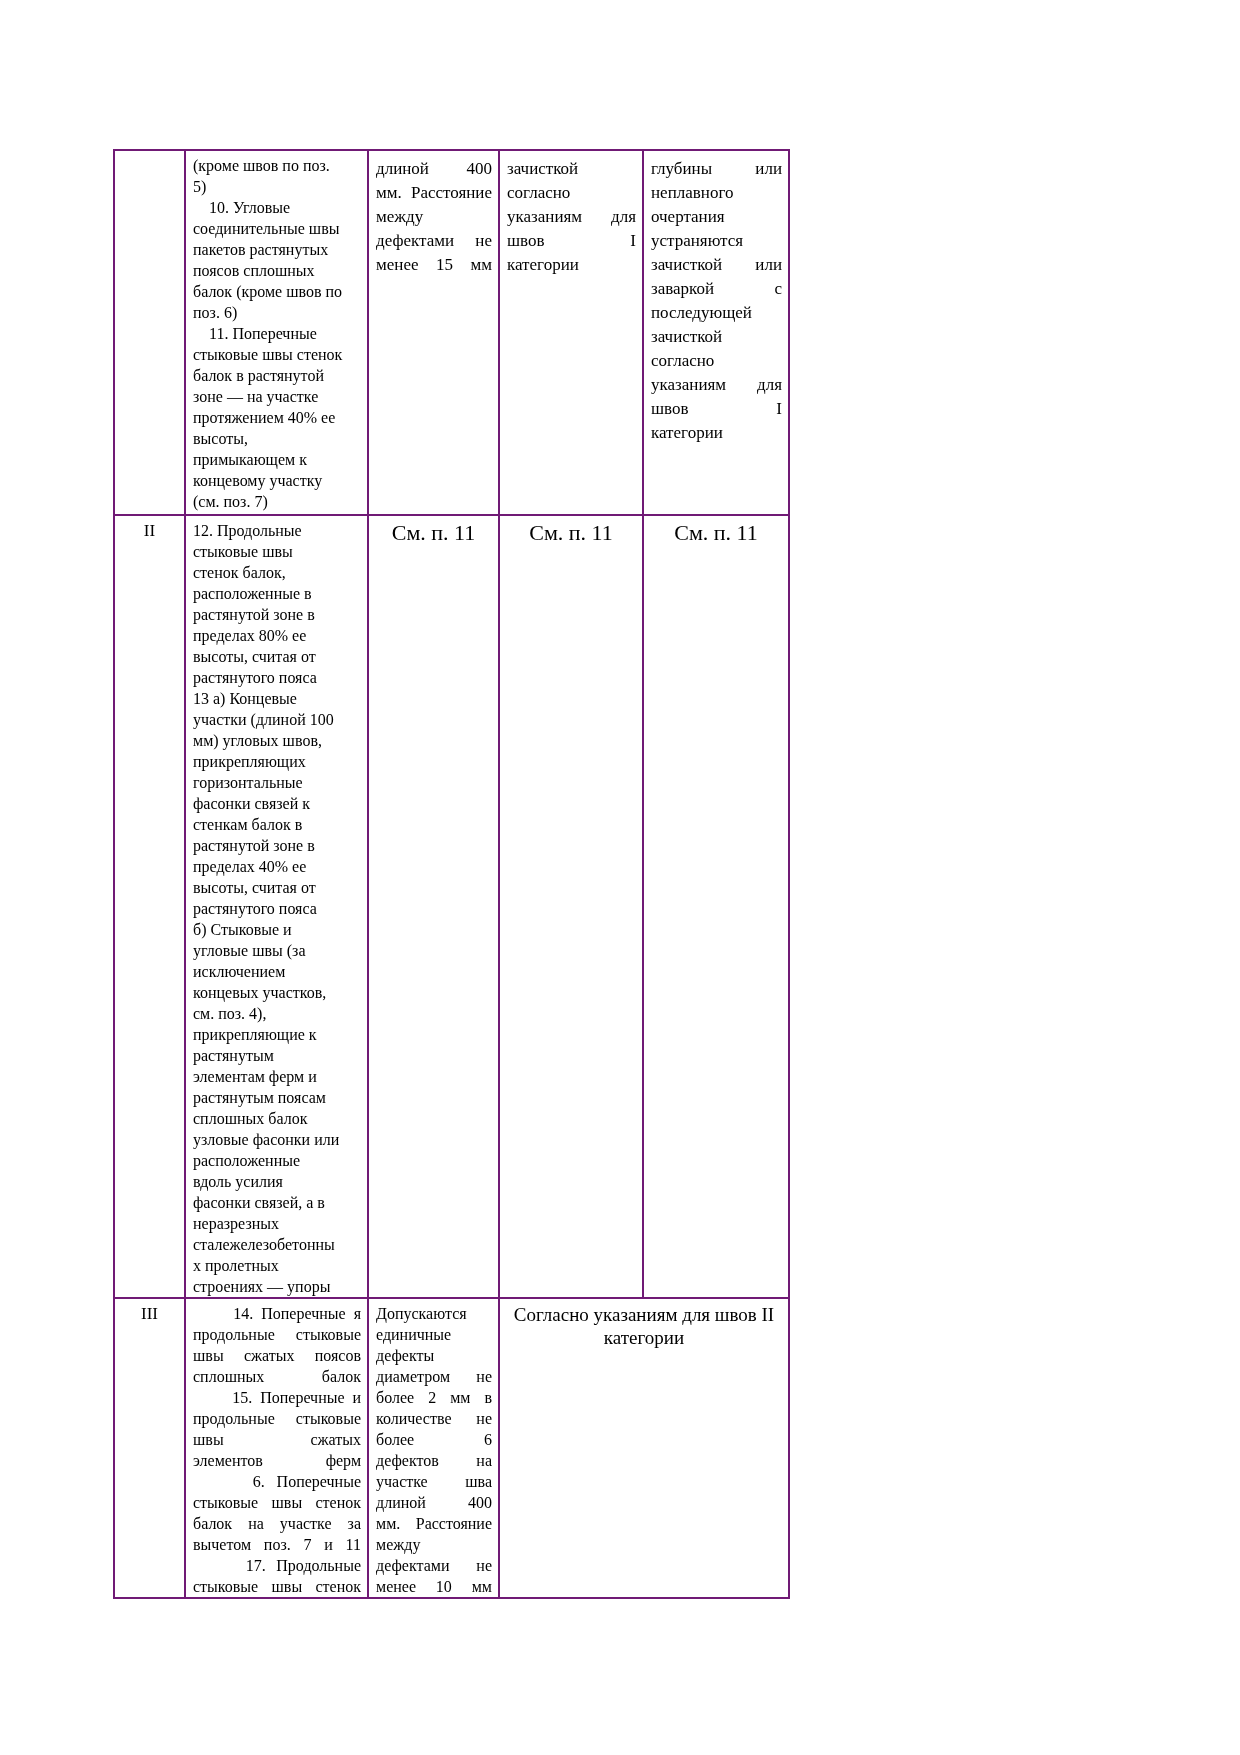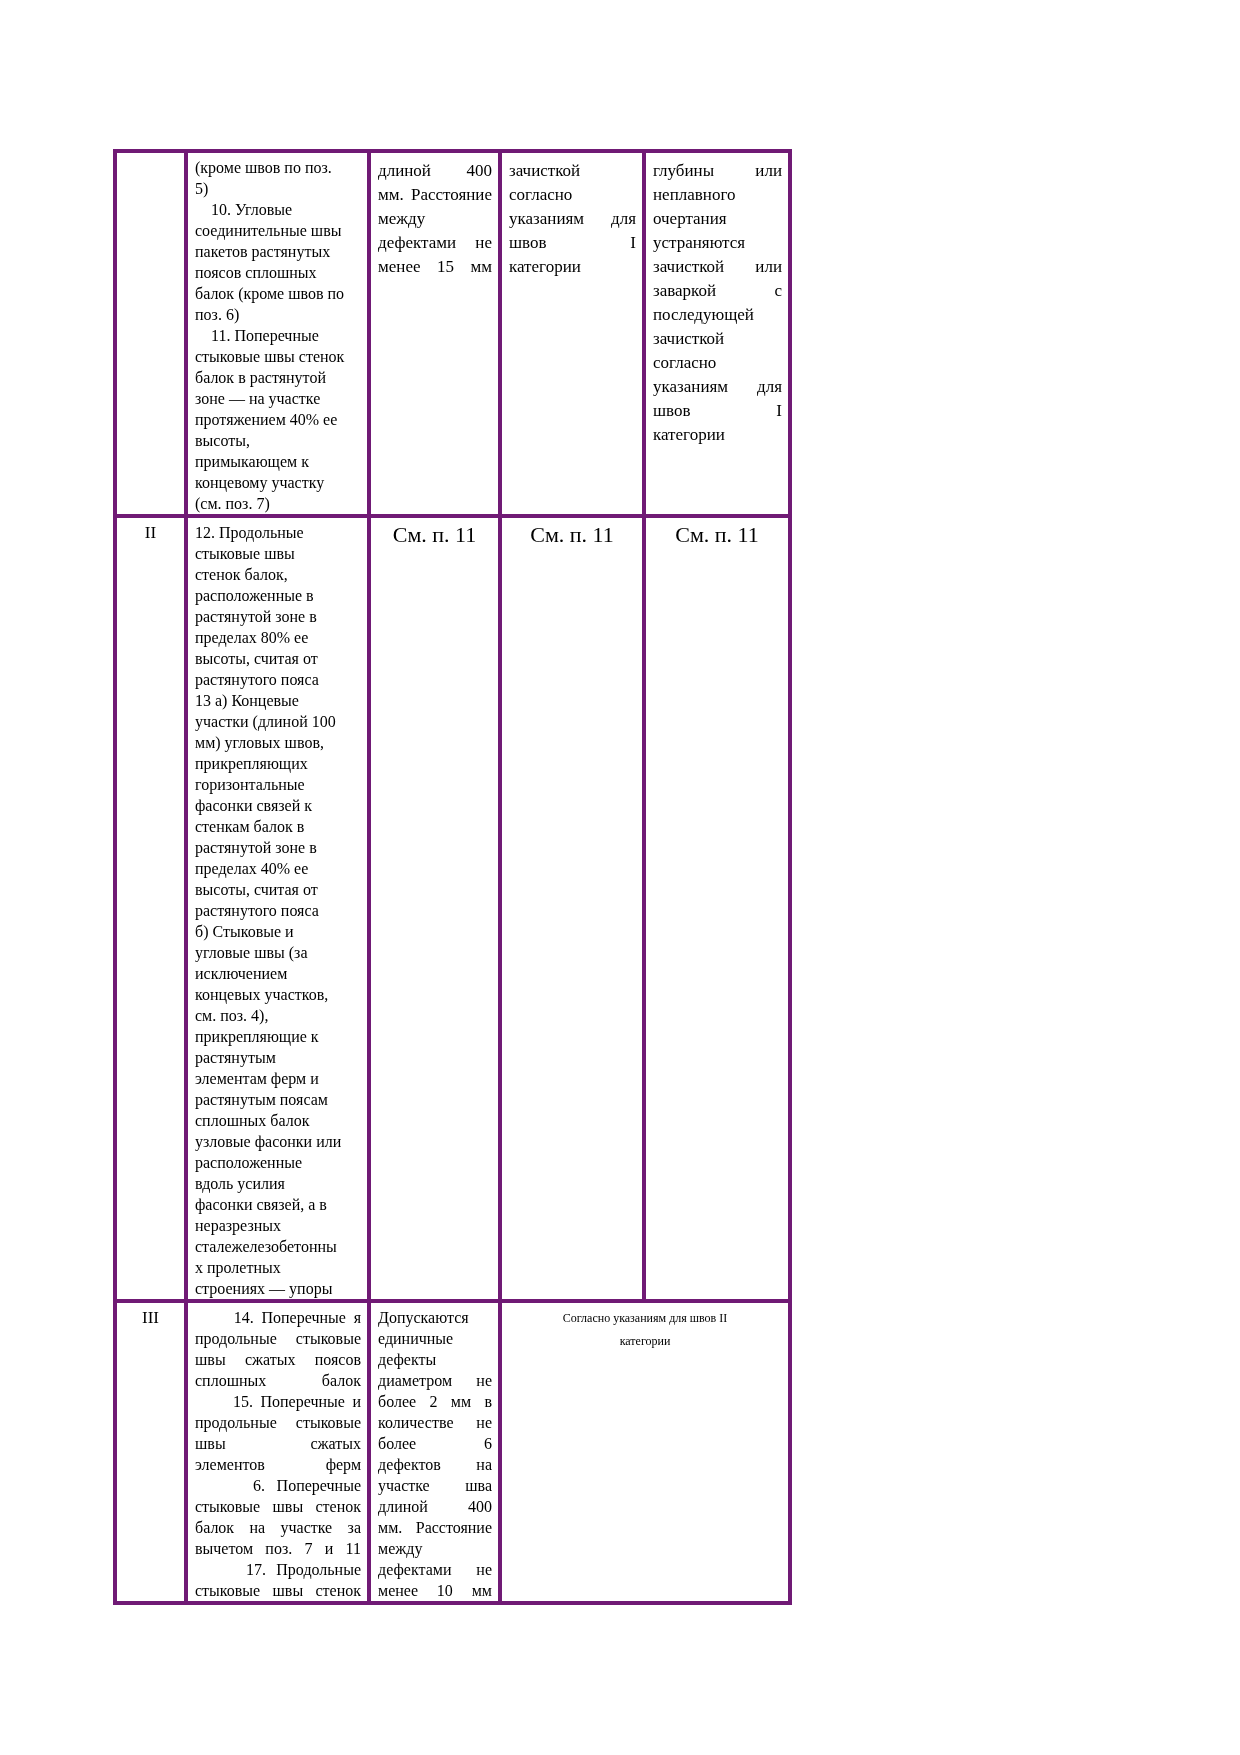--- a/index.html
+++ b/index.html
@@ -19,21 +19,21 @@
   table.doc-table {
     position: absolute;
     left: 113px;
     top: 149px;
     width: 675px;
     border-collapse: collapse;
     table-layout: fixed;
     border: 2px solid #000;
   }
   table.doc-table td {
-    border: 4px solid #701a75;
+    border: 2px solid #701a75;
     vertical-align: top;
     padding: 0;
   }
   tr.r1 { height: 365px; }
   tr.r2 { height: 772px; padding-left: 16px; }
   tr.r3 { height: 294px; }
 
   .txt {
     white-space: pre-wrap;
     font-size: 16px;
@@ -57,21 +57,21 @@
     white-space: pre-wrap;
   }
   .see-note {
     font-size: 22px;
     line-height: 21px;
     text-align: center;
     margin: 6px 4px 0 4px;
     white-space: pre-wrap;
   }
   .merged-note {
-    font-size: 12px;
+    font-size: 19px;
     line-height: 23px;
     text-align: center;
     text-align-last: center;
     margin: 4px 8px 0 8px;
     white-space: pre-wrap;
   }
 </style>
 </head>
 <body>
 

